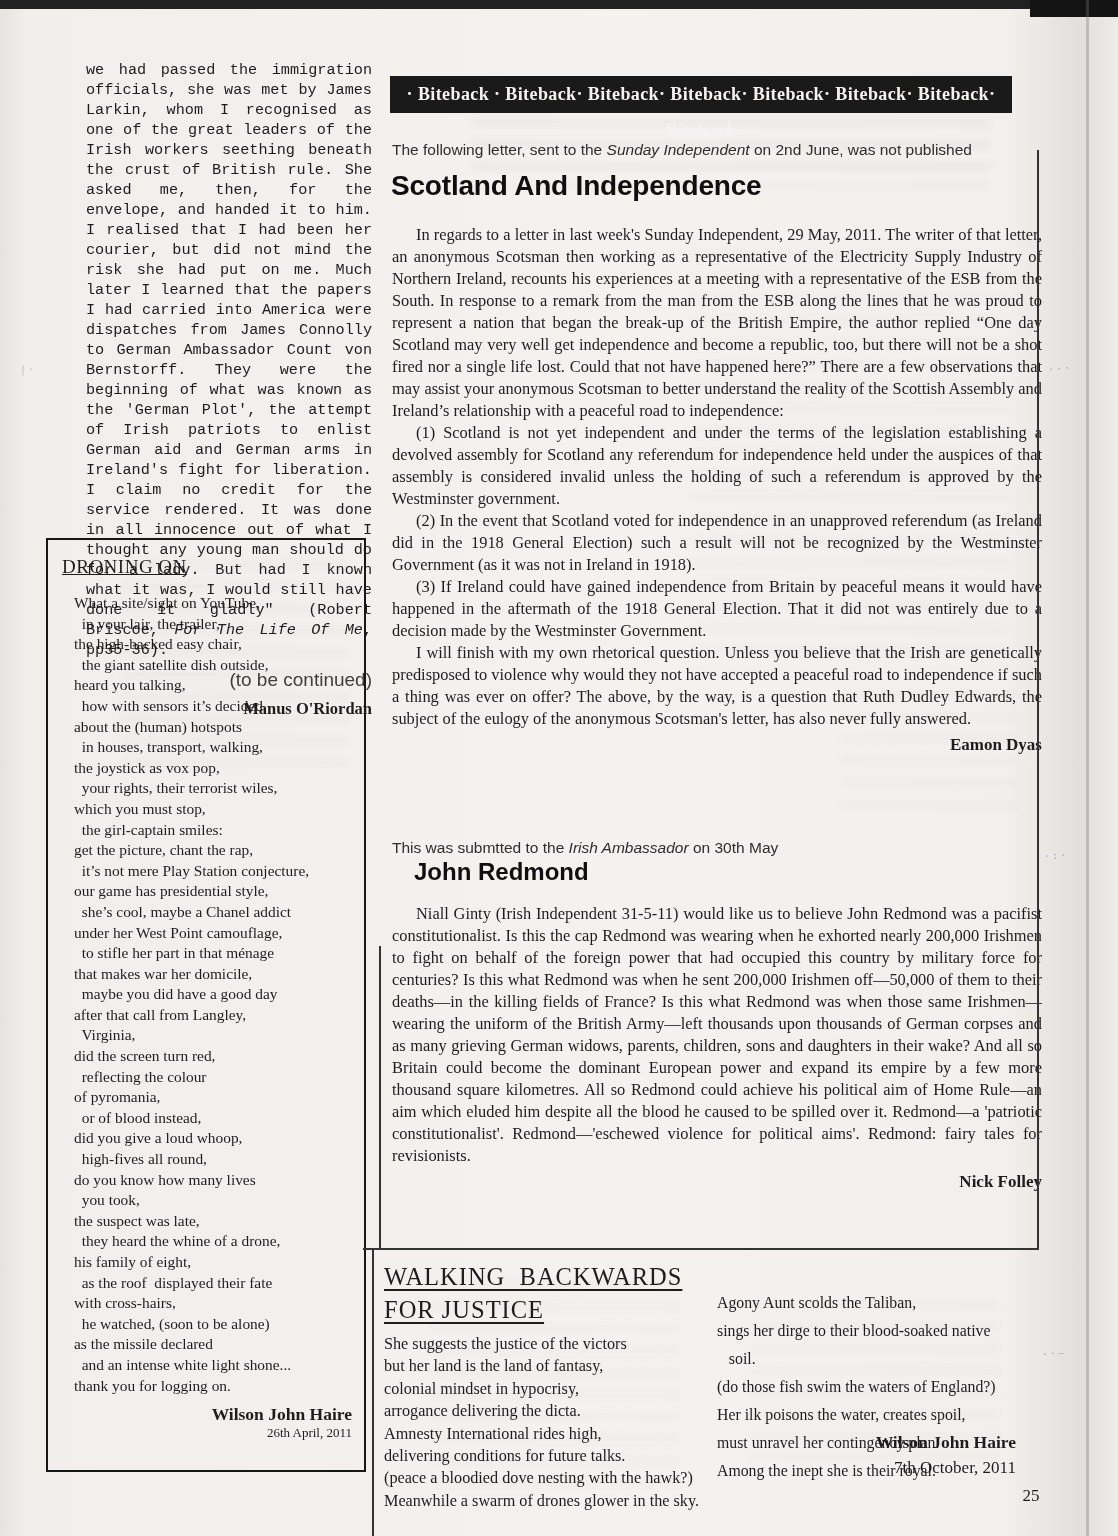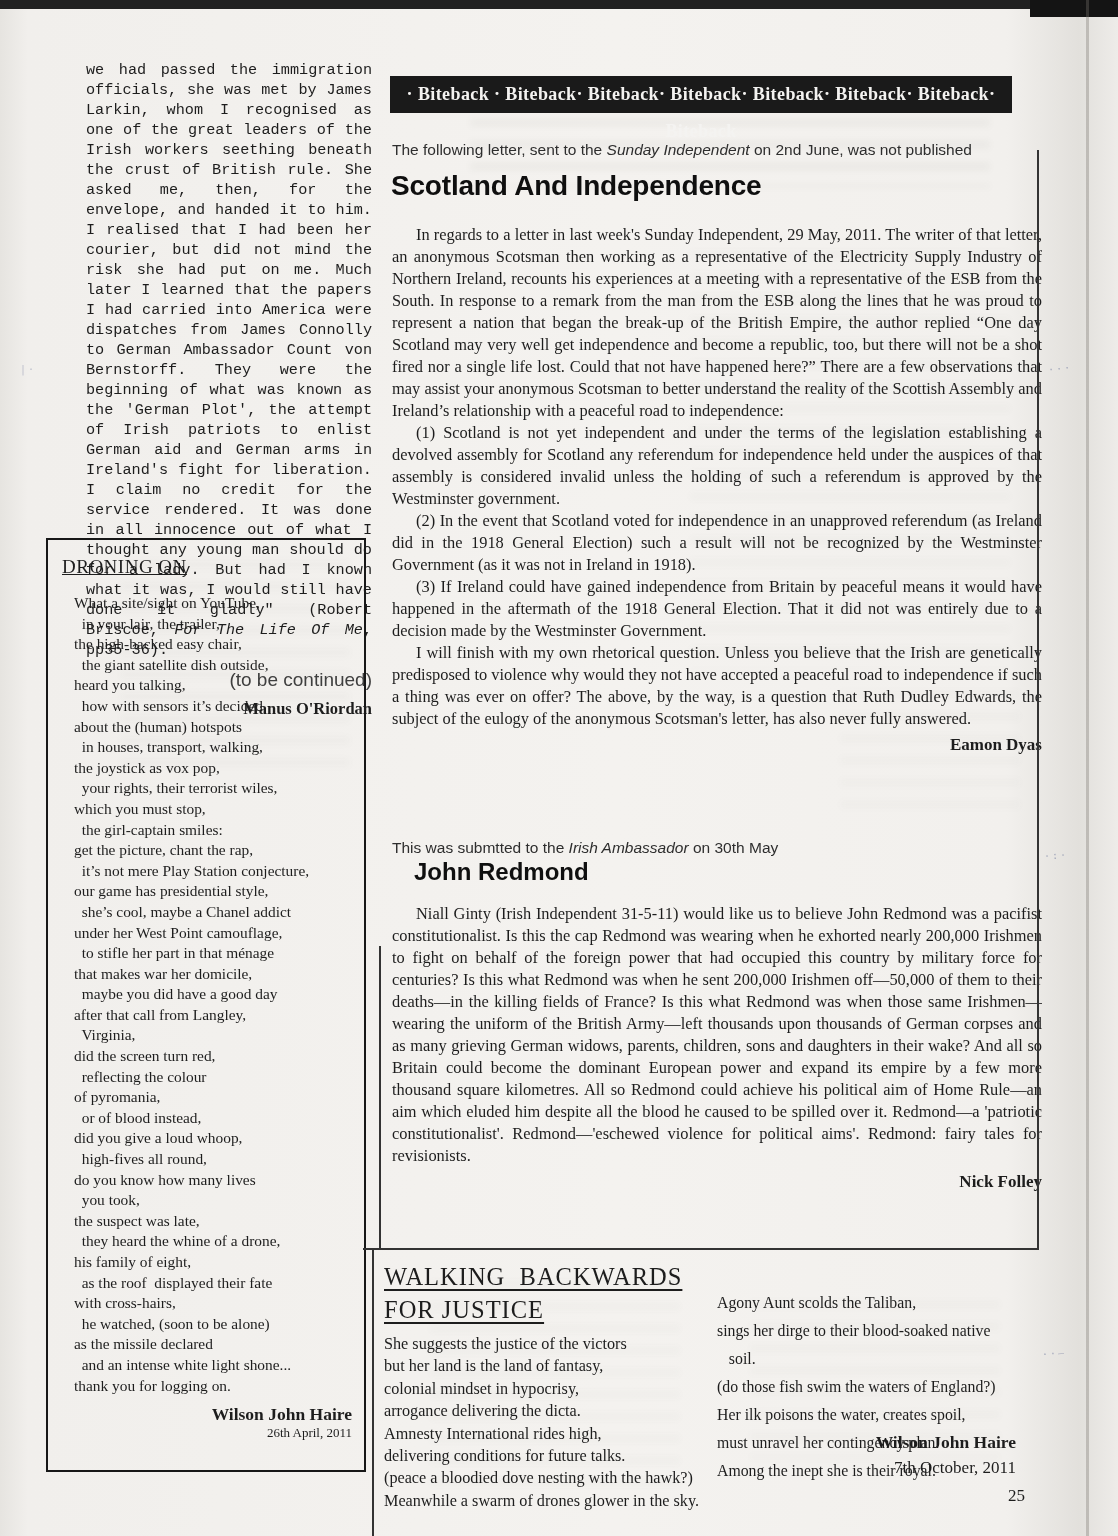--- a/index.html
+++ b/index.html
@@ -44,21 +44,21 @@
   .rule-v-jrleft{left:379px;top:946px;width:2px;height:302px;}
   .rule-h-bottom{left:363px;top:1248px;width:676px;height:2px;}
   .rule-v-bl{left:372px;top:1250px;width:2px;height:286px;}
   
   .wb-title{left:384px;top:1260px;font-size:24.5px;line-height:33px;letter-spacing:1px;white-space:pre;text-decoration:underline;text-underline-offset:4px;}
   .wb-poem-left{left:384px;top:1333px;font-size:16.2px;line-height:22.4px;white-space:pre;}
   .wb-poem-right{left:717px;top:1289px;font-size:15.8px;line-height:28px;white-space:pre;}
   .wb-sig{left:717px;top:1432px;width:299px;text-align:right;}
   .wb-sig .author{font-weight:bold;font-size:17.5px;}
   .wb-sig .date{font-size:17px;margin-top:5px;}
-  .page-num{left:1008px;top:1486px;width:46px;text-align:left;font-size:17px;}
+  .page-num{left:1008px;top:1486px;width:46px;text-align:center;font-size:17px;}
 </style>
 </head>
 <body>
 
 <div id="page">
 
   <div class="abs scan-top"></div>
   <div class="abs scan-top-right"></div>
   <div class="abs edge-shadow"></div>
 

